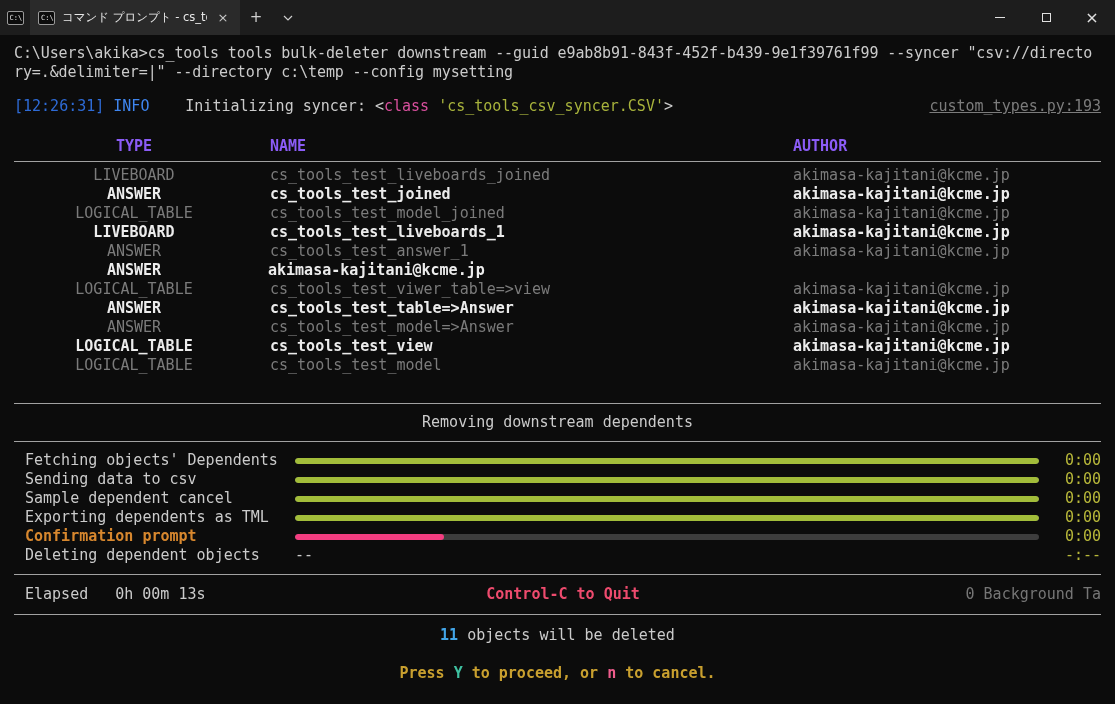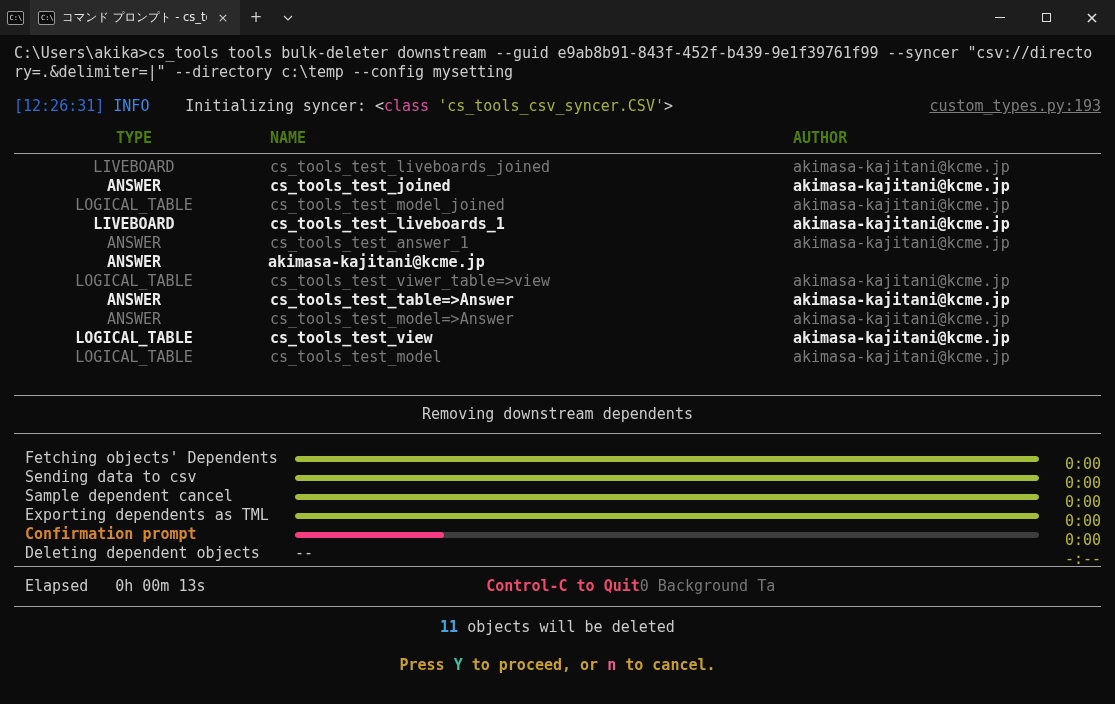--- a/index.html
+++ b/index.html
@@ -45,21 +45,21 @@
 
   .logline { display: flex; margin-top: 15px; justify-content: flex-end; }
   .log-ts { color: #2e6bd6; }
   .log-lvl { color: #3f86f0; width: 72px; margin-left: 9px; }
   .log-kw { color: #d9509e; }
   .log-str { color: #a8b33c; }
   .log-src { margin-left: auto; color: #7c7c7c; text-decoration: underline; }
 
   
   .thead, .trow { display: grid; grid-template-columns: 240px 525px 1fr; }
-  .thead { margin-top: 13px; font-weight: bold; color: #4d7c0f; }
+  .thead { margin-top: 21px; font-weight: bold; color: #8b5cf6; }
   .c1 { text-align: center; }
   .c2 { padding-left: 16px; }
   .c3 { padding-left: 14px; }
   .rule { height: 1px; background: #a2a2a2; }
   .rule.hdr { margin: 5px 0 4px 0; }
   .trow.dim { color: #7b7b7b; }
   .trow.bright { color: #ececec; font-weight: bold; }
 
   
   .rule.sec1 { margin-top: 28px; }
@@ -68,28 +68,28 @@
   .tasks { padding: 9px 0 2px 11px; }
   .task-row { display: grid; grid-template-columns: 270px 1fr 52px; align-items: center; height: 19px; }
   .tlabel { color: #cbcbcb; white-space: nowrap; }
   .tlabel.hl { color: #d7872e; font-weight: bold; }
   .tbarcell { position: relative; }
   .track { height: 6px; background: #3d3d3d; border-radius: 3px; margin-right: 10px; position: relative; overflow: hidden; }
   .fill { position: absolute; left: 0; top: 0; bottom: 0; border-radius: 3px; }
   .fill.complete { background: #a2bd3a; }
   .fill.active { background: #f33d80; }
   .pending-dash { color: #cbcbcb; }
-  .ttime { text-align: right; color: #b8b83a; margin-top: 12px; }
+  .ttime { text-align: right; color: #b8b83a; }
 
   .rule.sec2 { margin-top: 7px; }
   .elapsed-row { display: grid; grid-template-columns: 1fr auto 1fr; padding: 10px 0 10px 11px; align-items: center; }
   .elapsed-left { white-space: nowrap; }
   .elapsed-value { margin-left: 27px; }
   .quit-hint { color: #ee4b6e; font-weight: bold; }
-  .bg-tasks { color: #767676; text-align: left; white-space: nowrap; overflow: hidden; }
+  .bg-tasks { color: #767676; text-align: right; white-space: nowrap; overflow: hidden; }
 
   .count-line { text-align: center; margin-top: 11px; color: #cbcbcb; }
   .count-num { color: #42a5e8; font-weight: bold; }
   .prompt-line { text-align: center; margin-top: 19px; color: #c9a02f; font-weight: bold; }
   .yes-key { color: #3fc2a2; }
   .no-key { color: #ee5c8c; }
 </style>
 </head>
 <body>
 

